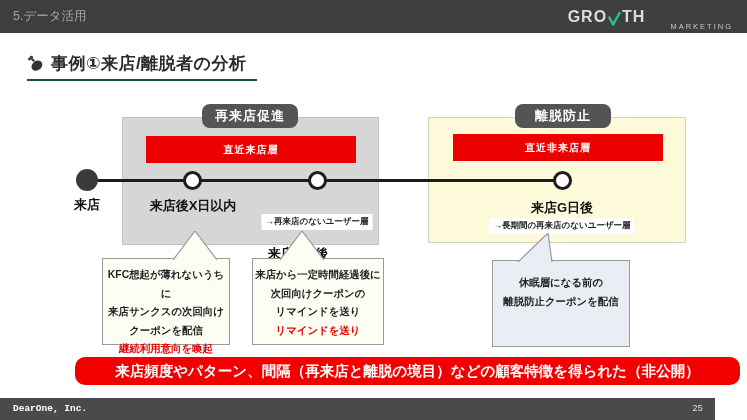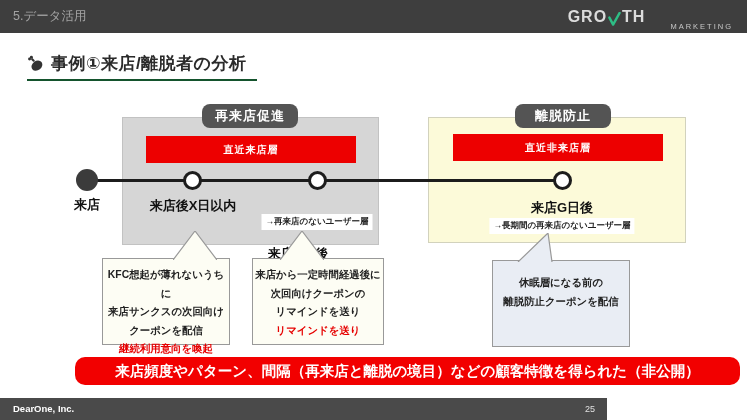--- a/index.html
+++ b/index.html
@@ -68,21 +68,21 @@
   .co-red{color:#e60000;}
   .co-pink{color:#e8637a;}
   .pointer{position:absolute;z-index:5;}
 
   
   .conclusion{position:absolute;left:75px;top:357px;width:665px;height:28px;background:#f20000;
               color:#ffffff;font-size:14.5px;font-weight:bold;display:flex;align-items:center;
               justify-content:center;white-space:nowrap;border-radius:10px;}
 
   
-  .footer{position:absolute;left:0;top:398px;width:607px;height:22px;background:#4a4a4a;}
+  .footer{position:absolute;left:0;top:398px;width:715px;height:22px;background:#4a4a4a;font-family:Liberation Mono, monospace;}
   .footer-company{position:absolute;left:13px;top:0;height:22px;line-height:22px;color:#ffffff;
                   font-size:9.5px;font-weight:bold;}
   .footer-page{position:absolute;right:12px;top:0;height:22px;line-height:22px;color:#e0e0e0;font-size:9px;}
 </style>
 </head>
 <body>
 
 <div class="slide">
 
   <div class="topbar">

